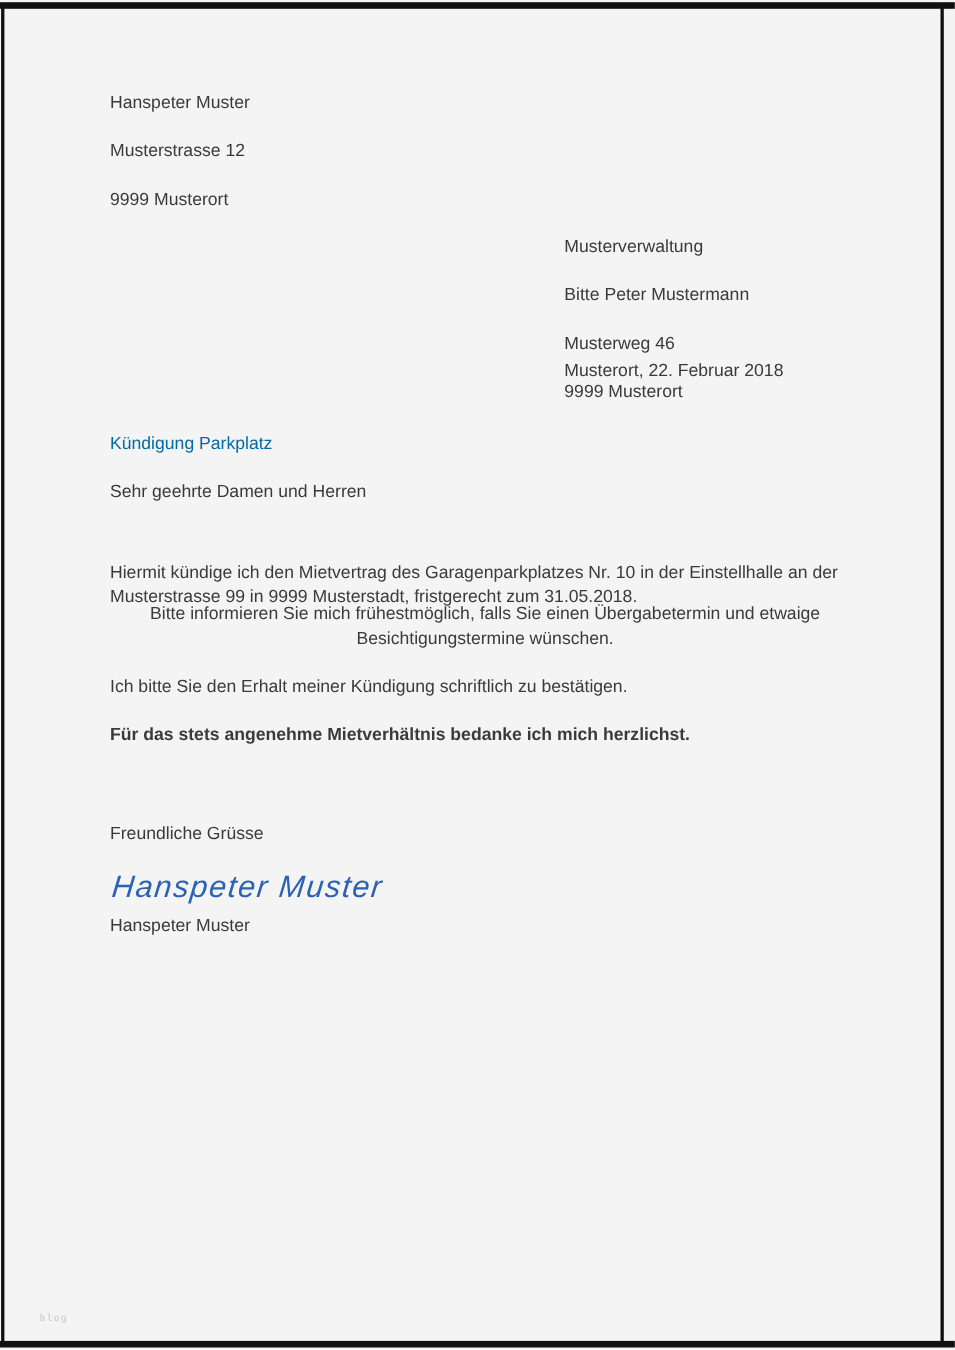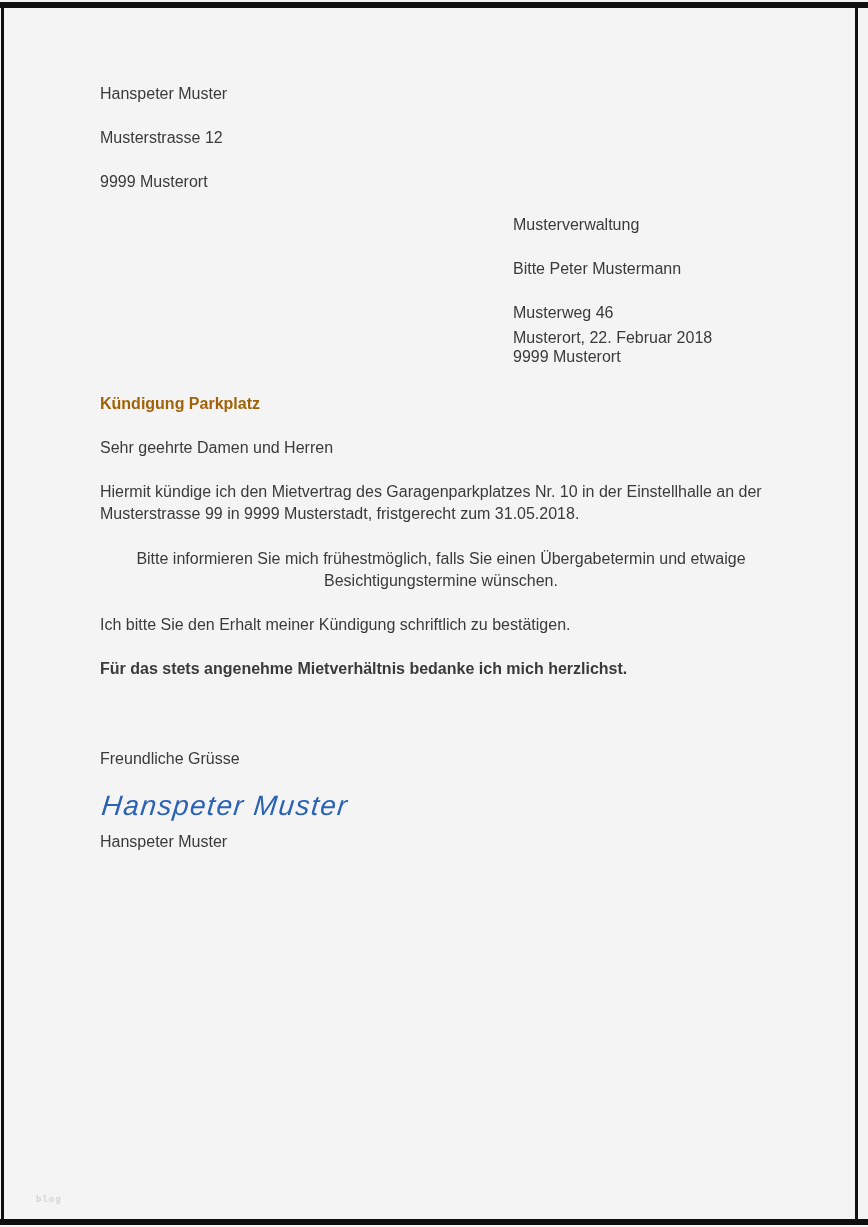--- a/index.html
+++ b/index.html
@@ -15,24 +15,24 @@
   .frame-top    { position: absolute; top: 2px;  left: 0; right: 0; height: 6px; background: #101010; }
   .frame-bottom { position: absolute; bottom: 2px; left: 0; right: 0; height: 6px; background: #101010; }
   .frame-left   { position: absolute; top: 4px; bottom: 4px; left: 1px;  width: 3px; background: #101010; }
   .frame-right  { position: absolute; top: 7px; bottom: 7px; right: 10px; width: 3px; background: #101010; }
 
   .block { position: absolute; font-size: 16px; line-height: 22px; white-space: pre-line; }
 
   .sender     { left: 100px; top: 61px;  }
   .recipient  { left: 513px; top: 192px; }
   .dateline   { left: 513px; top: 327px; }
-  .subject    { left: 100px; top: 393px; font-weight: 700; color: #a16207; }
+  .subject    { left: 100px; top: 393px; font-weight: 400; color: #0369a1; }
   .salutation { left: 100px; top: 437px; }
   .para       { left: 100px; width: 682px; white-space: normal; }
-  .p1 { top: 481px; }
+  .p1 { top: 510px; }
   .p2 { top: 548px; text-align: center; }
   .p3 { top: 614px; }
   .p4 { top: 658px; font-weight: bold; }
   .closing { left: 100px; top: 748px; }
   .signature-script {
     left: 100px; top: 789px;
     font-size: 28px; line-height: 34px;
     font-style: italic; font-weight: 500;
     letter-spacing: 1.5px;
     color: #2a62b5;

